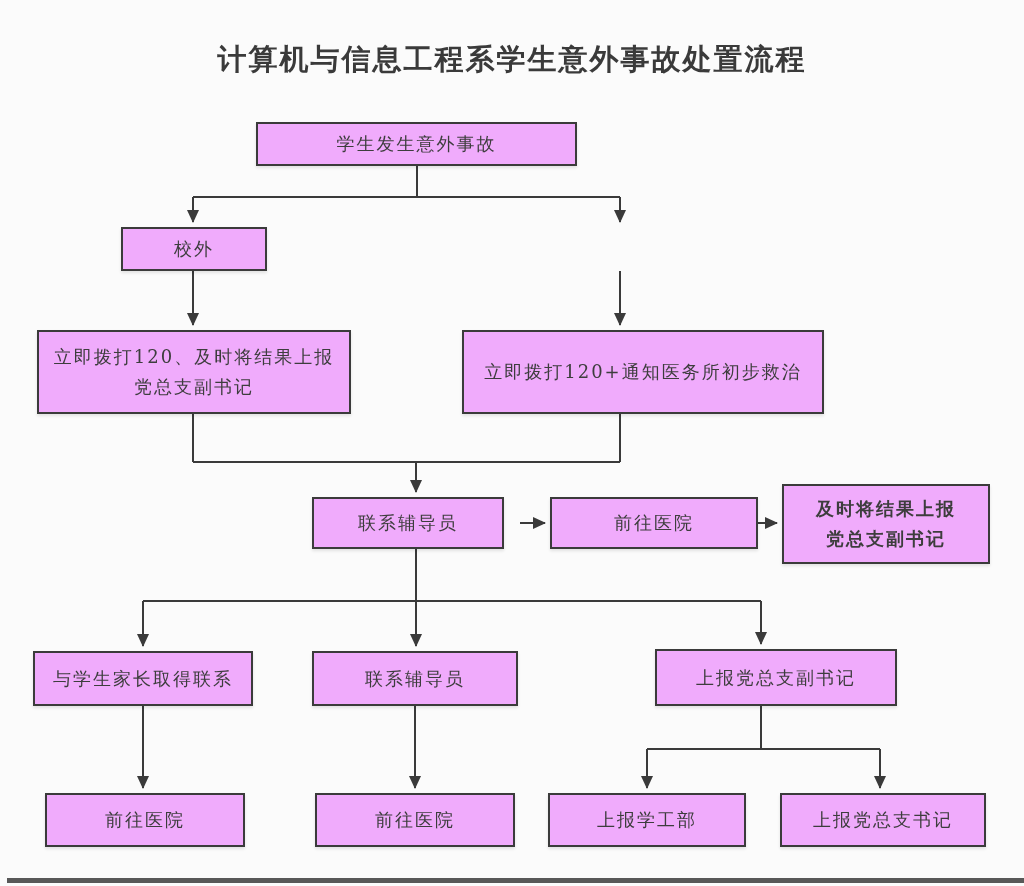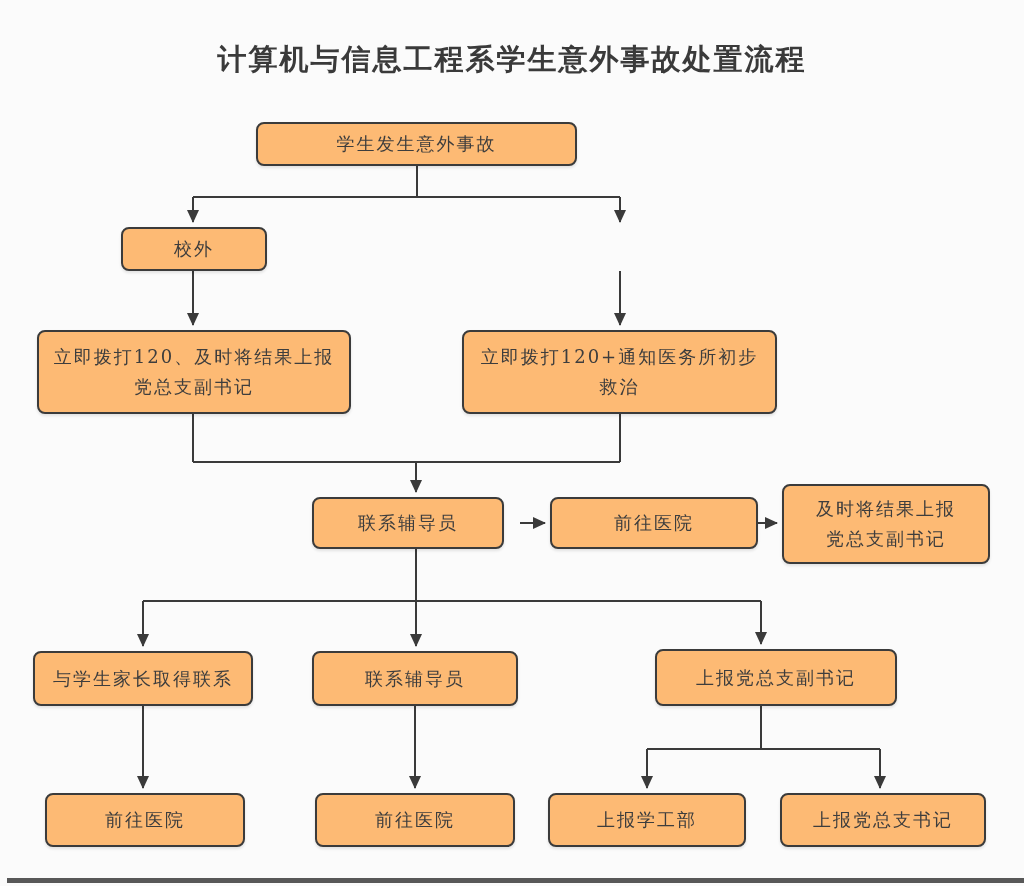--- a/index.html
+++ b/index.html
@@ -17,57 +17,57 @@
     text-align:center;
     font-family:"DejaVu Sans","Liberation Sans",sans-serif;
     font-size:29px;
     font-weight:600;
     letter-spacing:2px;
     color:#3a3a3a;
   }
   .node {
     position:absolute;
     box-sizing:border-box;
-    background:#fdba74;
+    background:#f0abfc;
     border:2.5px solid #3b3b3b;
-    border-radius:8px;
+    border-radius:0;
     display:flex;
     align-items:center;
     justify-content:center;
     text-align:center;
     padding:4px 10px;
     box-shadow:0 2px 3px rgba(0,0,0,0.10);
   }
   .node-label {
     font-size:18px;
     line-height:1.65;
     letter-spacing:2px;
     color:#3d3d3d;
   }
-  .node.tight { padding:4px 30px; }
+  .node.tight { padding:4px 30px;font-weight:bold; }
   #connectors {
     position:absolute; left:0; top:0;
     pointer-events:none;
   }
   #connectors path.edge {
     stroke:#3a3a3a; stroke-width:2; fill:none;
   }
   #page-bottom-edge {
     position:absolute;
     left:7px; top:878px;
     width:1017px; height:5px;
     background:#585858;
   }
 
   
   #n-start   { left:256px; top:122px; width:321px; height:44px; }
   #n-off     { left:121px; top:227px; width:146px; height:44px; }
   #n-on      { left:549px; top:227px; width:143px; height:44px; }
   #n-offact  { left:37px;  top:330px; width:314px; height:84px; }
-  #n-onact   { left:462px; top:330px; width:315px; height:84px; }
+  #n-onact   { left:462px; top:330px; width:362px; height:84px; }
   #n-couns   { left:312px; top:497px; width:192px; height:52px; }
   #n-hospm   { left:550px; top:497px; width:208px; height:52px; }
   #n-result  { left:782px; top:484px; width:208px; height:80px; }
   #n-parents { left:33px;  top:651px; width:220px; height:55px; }
   #n-duty    { left:312px; top:651px; width:206px; height:55px; }
   #n-deputy  { left:655px; top:649px; width:242px; height:57px; }
   #n-hospl   { left:45px;  top:793px; width:200px; height:54px; }
   #n-hospc   { left:315px; top:793px; width:200px; height:54px; }
   #n-xuegong { left:548px; top:793px; width:198px; height:54px; }
   #n-shuji   { left:780px; top:793px; width:206px; height:54px; }

